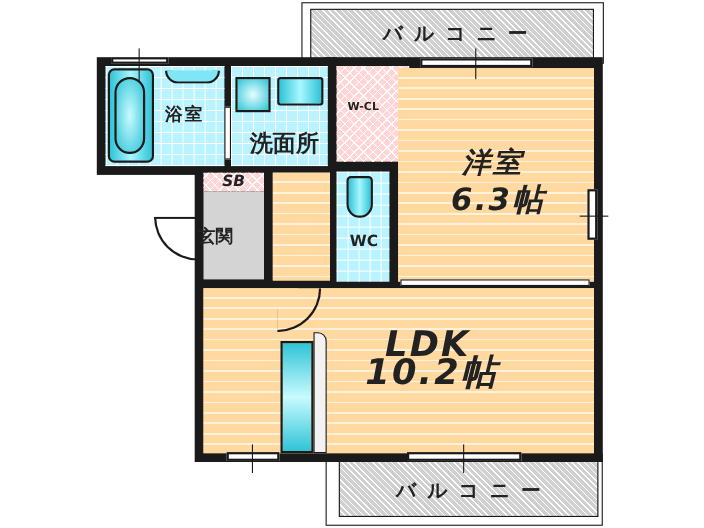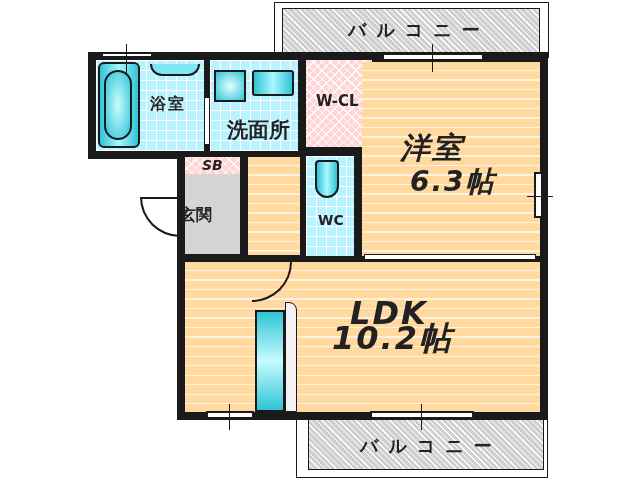--- a/index.html
+++ b/index.html
@@ -41,25 +41,25 @@
 <div class="abs window" style="left:101px;top:52px;width:52px;height:6px;"></div>
 <div class="abs line" style="left:126px;top:44px;width:1px;height:30px;"></div>
 <div class="abs" style="left:204px;top:97px;width:6px;height:48px;background:#fff;border:1.5px solid #1a1a1a;"></div>
 
 <div class="abs tile" style="left:210px;top:60px;width:88px;height:91px;"></div>
 <div class="abs fixture" style="left:214px;top:70px;width:32px;height:32px;background:radial-gradient(#e6fdff,#2fc4d6);"></div>
 <div class="abs fixture" style="left:252px;top:70px;width:42px;height:26px;border-radius:3px;"></div>
 <div class="label" style="left:227px;top:116px;font-size:21px;">洗面所</div>
 
 <div class="abs pinkcheck" style="left:306px;top:60px;width:66px;height:87px;"></div>
-<div class="label" style="left:316px;top:92px;font-size:15px;text-align:right;">W-CL</div>
+<div class="label" style="left:316px;top:92px;font-size:10px;text-align:right;">W-CL</div>
 <div class="abs" style="left:372px;top:96px;width:6px;height:48px;background:#fff;border:1.5px solid #1a1a1a;"></div>
 
 <div class="abs floor" style="left:362px;top:62px;width:178px;height:194px;"></div>
-<div class="label big" style="left:400px;top:130px;font-size:30px;">洋室</div>
+<div class="label big" style="left:420px;top:130px;font-size:26px;">洋室</div>
 <div class="label big" style="left:410px;top:164px;font-size:28px;">6.3帖</div>
 <div class="abs window" style="left:382px;top:53px;width:102px;height:8px;"></div>
 <div class="abs line" style="left:432px;top:44px;width:1px;height:28px;"></div>
 <div class="abs window" style="left:534px;top:172px;width:9px;height:46px;"></div>
 <div class="abs line" style="left:527px;top:196px;width:26px;height:1px;"></div>
 <div class="abs" style="left:364px;top:254px;width:172px;height:6px;background:#fff;border:1.5px solid #1a1a1a;"></div>
 
 <div class="abs pinkcheck" style="left:185px;top:157px;width:55px;height:17px;"></div>
 <div class="label" style="left:202px;top:157px;font-size:14px;font-style:italic;">SB</div>
 <div class="abs grey" style="left:185px;top:174px;width:55px;height:80px;"></div>

